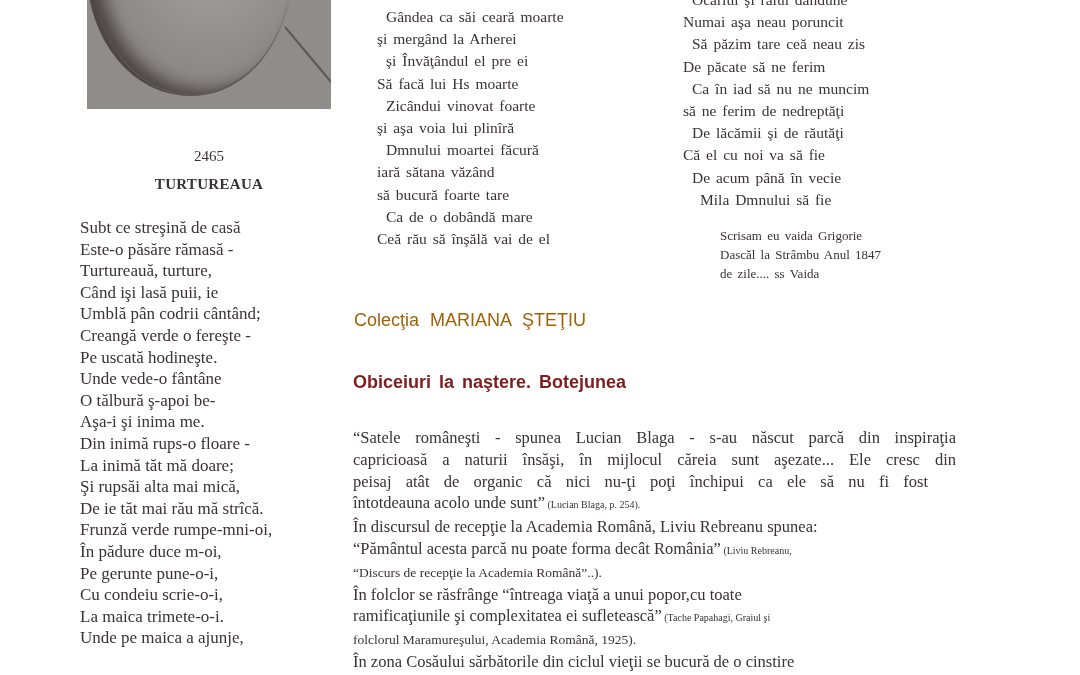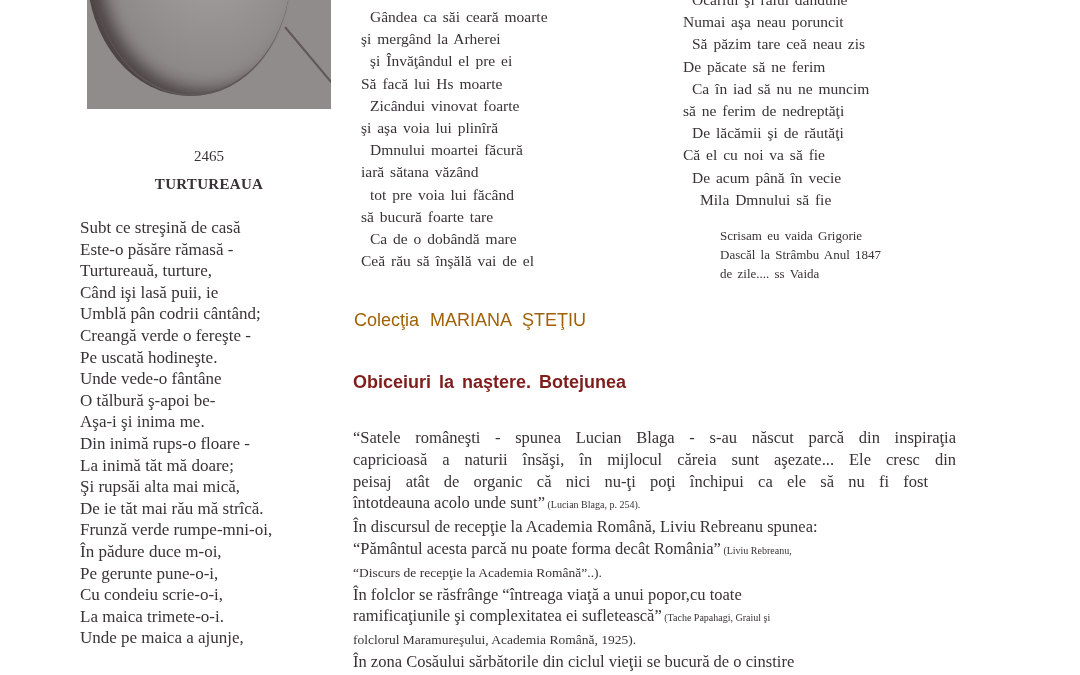--- a/index.html
+++ b/index.html
@@ -62,21 +62,21 @@
     }
     .poem {
       position: absolute;
       left: 80px; top: 217px;
       font-size: 17px;
       line-height: 21.6px;
     }
     .poem .line { white-space: nowrap; }
     .col2 {
       position: absolute;
-      left: 361px; top: 6px;
+      left: 377px; top: 6px;
       font-size: 15.5px;
       line-height: 22.2px;
       word-spacing: 2px;
     }
     .col3 {
       position: absolute;
       left: 683px; top: -11px;
       font-size: 15.5px;
       line-height: 22.2px;
       word-spacing: 2px;
@@ -157,21 +157,20 @@
 
 <div class="col2">
   <span class="line ind">Gândea ca săi ceară moarte</span>
   <span class="line">şi mergând la Arherei</span>
   <span class="line ind">şi Învăţândul el pre ei</span>
   <span class="line">Să facă lui Hs moarte</span>
   <span class="line ind">Zicândui vinovat foarte</span>
   <span class="line">şi aşa voia lui plinîră</span>
   <span class="line ind">Dmnului moartei făcură</span>
   <span class="line">iară sătana văzând</span>
-  <span class="line ind">tot pre voia lui făcând</span>
   <span class="line">să bucură foarte tare</span>
   <span class="line ind">Ca de o dobândă mare</span>
   <span class="line">Ceă rău să înşălă vai de el</span>
 </div>
 
 <div class="col3">
   <span class="line ind">Ocariul şi raiul dândune</span>
   <span class="line">Numai aşa neau poruncit</span>
   <span class="line ind">Să păzim tare ceă neau zis</span>
   <span class="line">De păcate să ne ferim</span>

